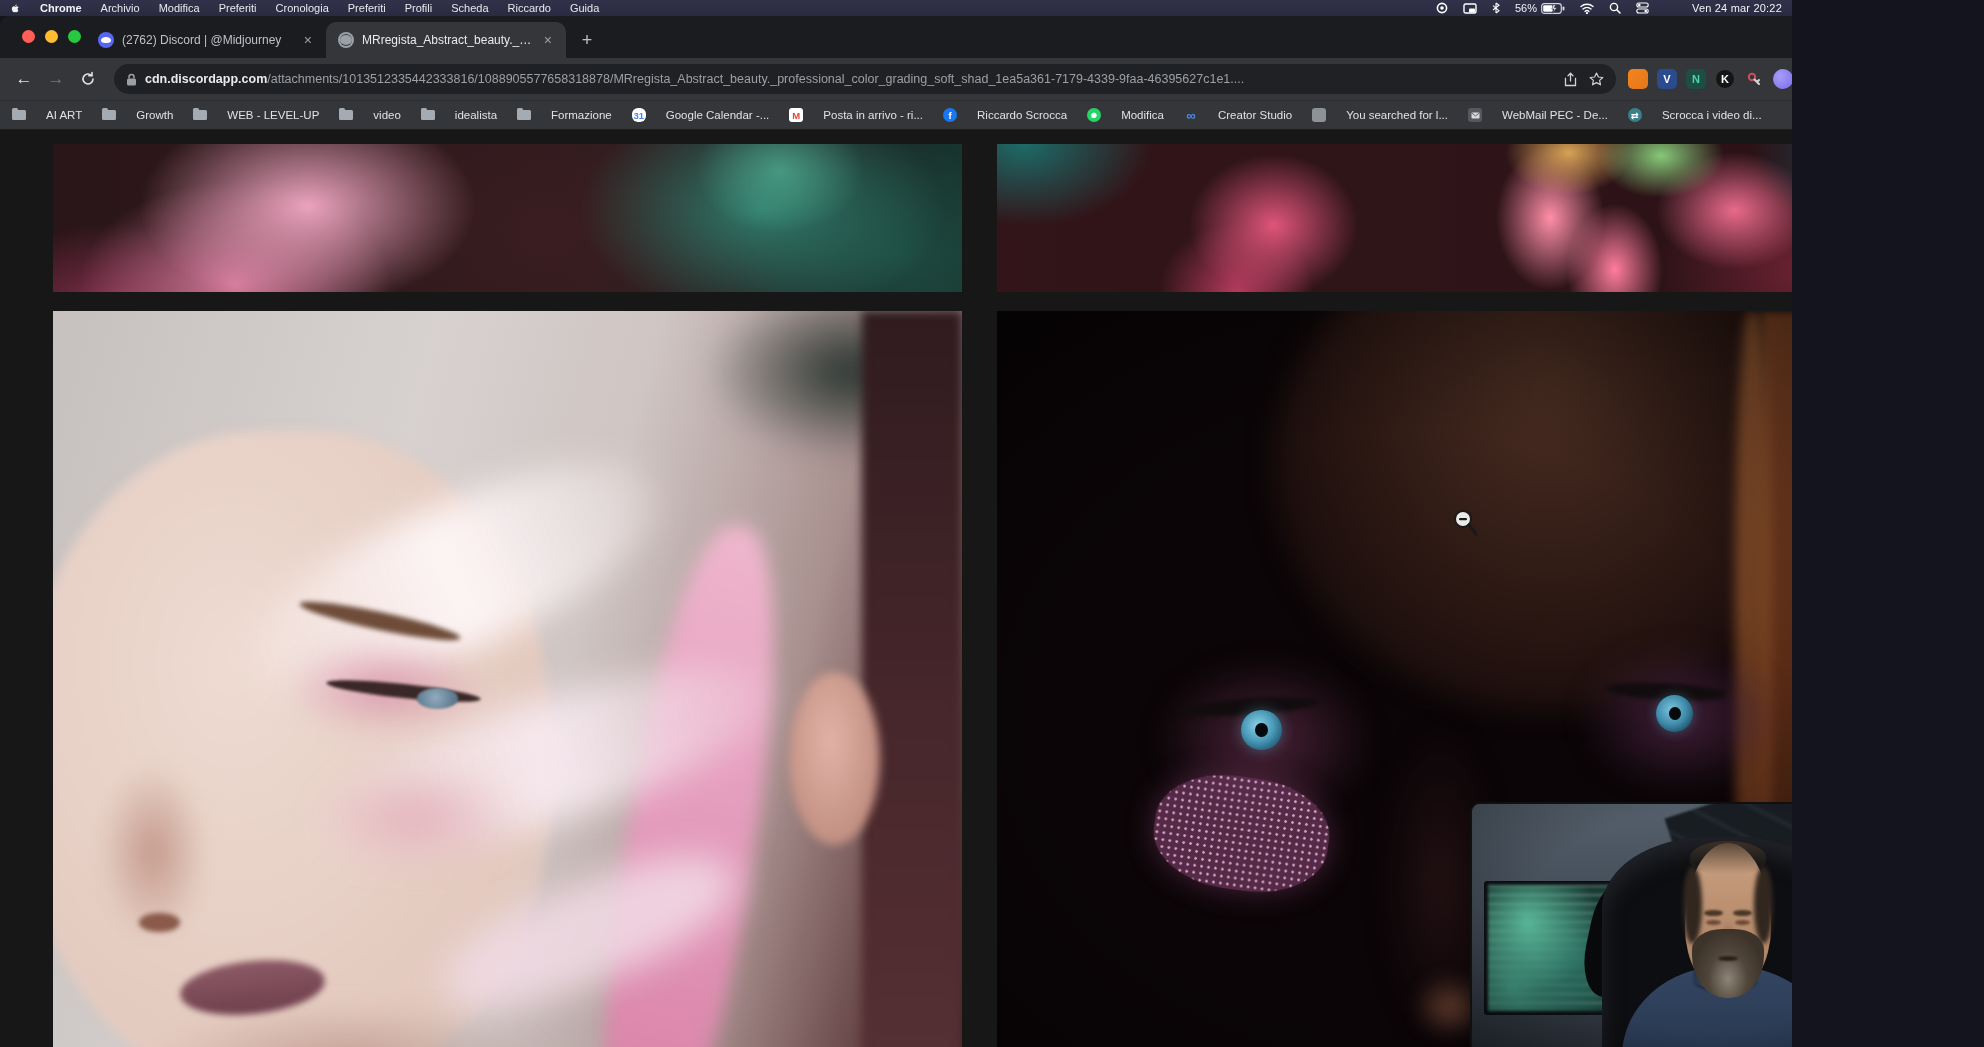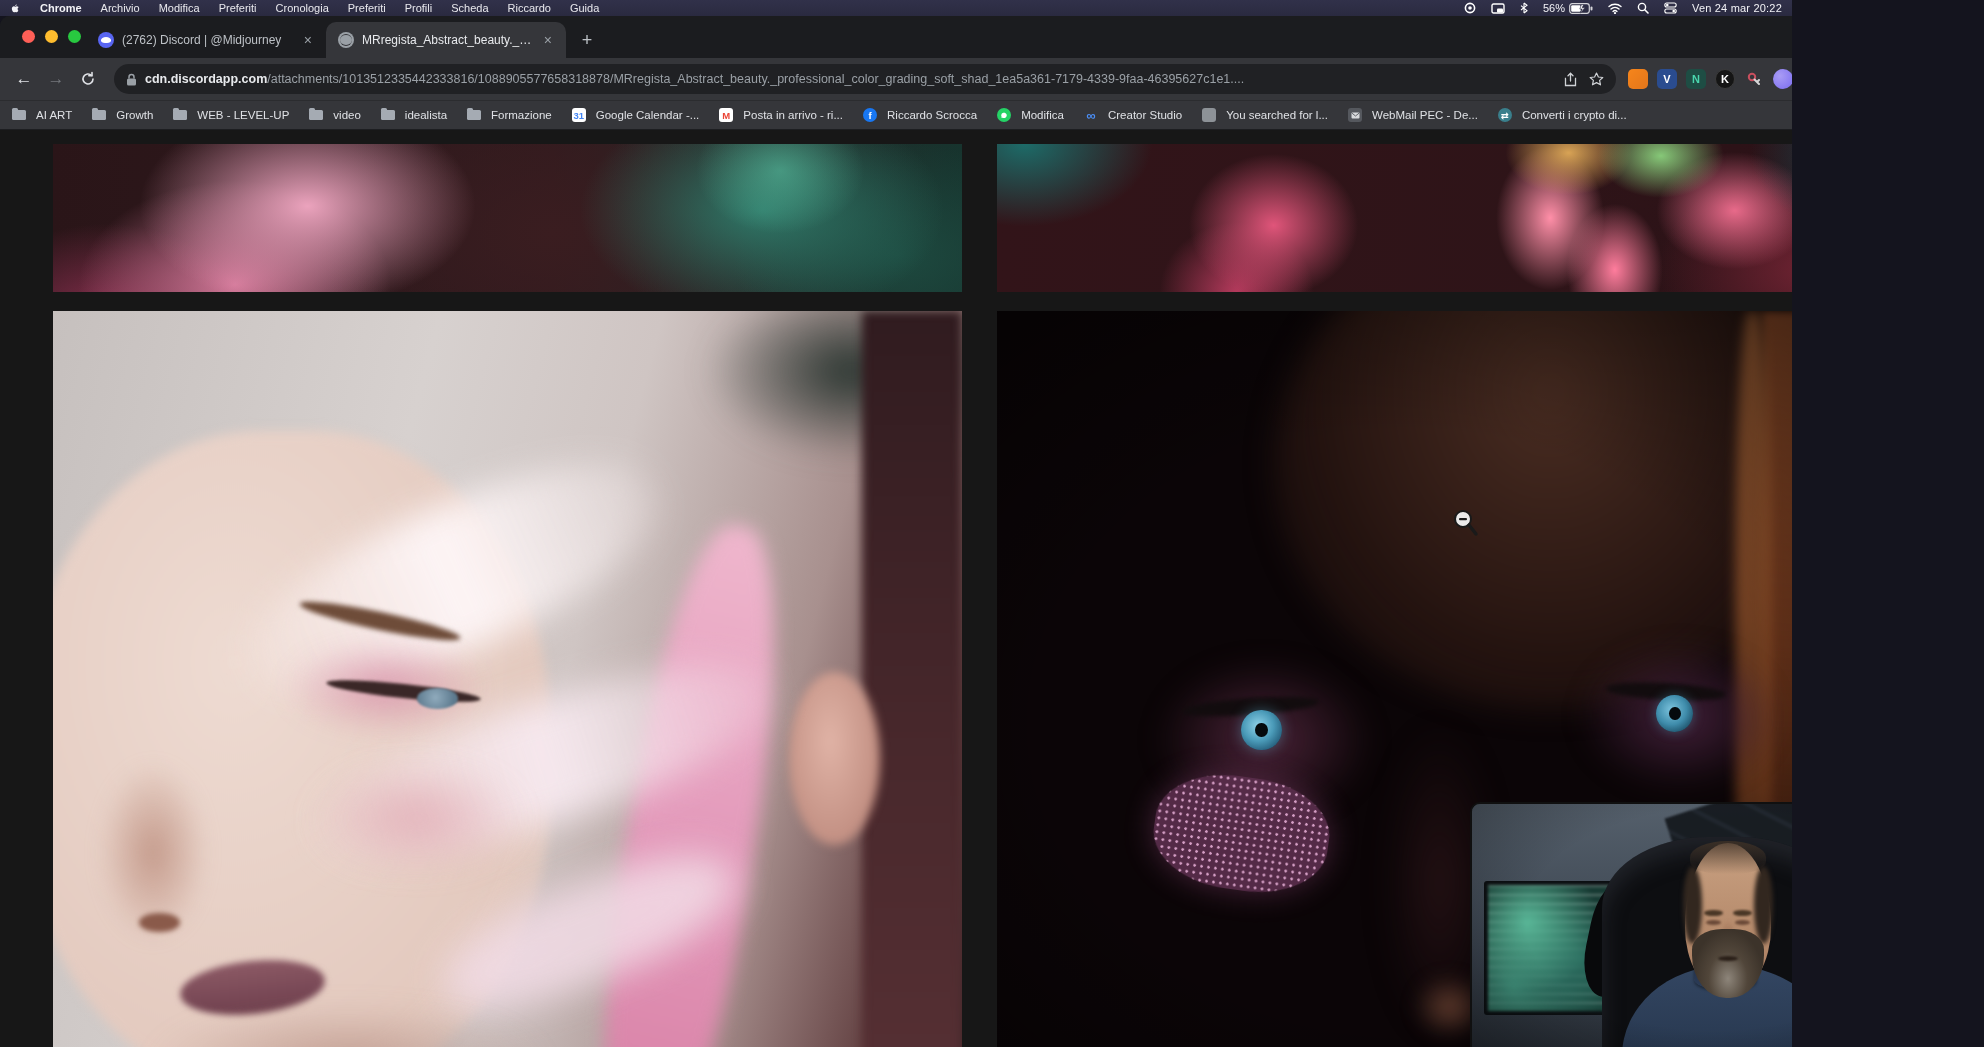--- a/index.html
+++ b/index.html
@@ -11,21 +11,21 @@
   #menubar { position:absolute; top:0; left:0; width:100%; height:16px;
     background:linear-gradient(180deg,#31314a,#2a2a40); display:flex; align-items:center;
     color:#f2f2f6; font-size:11px; padding:0 10px; z-index:50; }
   .mb-left { display:flex; align-items:center; gap:19px; }
   .mb-apple { width:11px; height:11px; display:inline-block; }
   .mb-app { font-weight:bold; }
   .mb-item { opacity:.95; }
   .mb-right { margin-left:auto; display:flex; align-items:center; gap:15px; }
   .mb-right svg { display:block; }
   .mb-batt-wrap { display:flex; align-items:center; gap:4px; }
-  .mb-clock { letter-spacing:.2px; }
+  .mb-clock { letter-spacing:.2px;margin-left:28px; }
 
   
   #window { position:absolute; top:16px; left:0; width:1984px; height:1031px;
     background:#1d1e21; border-radius:10px 10px 0 0; overflow:hidden; }
 
   
   #tabstrip { position:relative; height:42px; background:#1b1c1f; display:flex; align-items:flex-end; }
   #traffic { position:absolute; left:22px; top:14px; display:flex; gap:10px; }
   .tl { width:13px; height:13px; border-radius:50%; }
   .tl.red{ background:#ff5f57; } .tl.yellow{ background:#febc2e; } .tl.green{ background:#28c840; }
@@ -62,21 +62,21 @@
   .ext { width:20px; height:20px; border-radius:5px; position:relative; display:flex;
     align-items:center; justify-content:center; font-size:11px; font-weight:bold; color:#fff; }
   .ext .badge { position:absolute; right:-5px; bottom:-4px; background:#7c5cff; color:#fff;
     font-size:8px; font-weight:bold; padding:0 3px; border-radius:4px; line-height:9px; }
   .ext.round { border-radius:50%; }
   .kebab { color:#dfe1e5; font-size:15px; padding:0 4px; }
 
   
   #bookmarks { height:29px; background:#35363a; border-top:1px solid #2b2c2f;
     display:flex; align-items:center; padding:0 12px; gap:20px; font-size:11.5px; color:#dfe1e5; }
-  .bm { display:flex; align-items:center; gap:10px; white-space:nowrap; }
+  .bm { display:flex; align-items:center; gap:20px; white-space:nowrap; }
   .bm-folder-icon { width:14px; height:10px; background:#a5abb3; border-radius:1.5px; position:relative; flex:none; }
   .bm-folder-icon::before { content:""; position:absolute; top:-2.5px; left:0; width:6px; height:3px;
     background:#a5abb3; border-radius:1.5px 1.5px 0 0; }
   .bm-ico { width:14px; height:14px; border-radius:3px; flex:none; display:flex;
     align-items:center; justify-content:center; font-size:9.5px; font-weight:bold; color:#fff; }
   .bm-spacer { flex:1; }
   .bm-chevrons { color:#c4c7cc; font-size:13px; }
   .bm-divider { width:1px; height:16px; background:#55575b; }
 
   
@@ -454,21 +454,21 @@
         </span>
       <span class="bm">
           <span class="bm-folder-icon"></span>
           <span>idealista</span>
         </span>
       <span class="bm">
           <span class="bm-folder-icon"></span>
           <span>Formazione</span>
         </span>
       <span class="bm">
-          <span class="bm-ico" style="background:#fff;color:#4285f4;">31</span>
+          <span class="bm-ico" style="background:#fff;color:#4285f4;border-radius:6px;">31</span>
           <span>Google Calendar -...</span>
         </span>
       <span class="bm">
           <span class="bm-ico" style="background:#fff;color:#ea4335;">M</span>
           <span>Posta in arrivo - ri...</span>
         </span>
       <span class="bm">
           <span class="bm-ico" style="background:#1877f2;border-radius:50%;">f</span>
           <span>Riccardo Scrocca</span>
         </span>
@@ -492,21 +492,21 @@
           <span class="bm-ico" style="background:#55585e;">
         <svg width="9" height="7" viewBox="0 0 9 7">
               <rect x="0.5" y="0.5" width="8" height="6" rx="1" fill="#d8dadd"></rect>
               <path d="M1 1.2 L4.5 4 L8 1.2" fill="none" stroke="#55585e" stroke-width=".9"></path>
             </svg>
       </span>
           <span>WebMail PEC - De...</span>
         </span>
       <span class="bm">
           <span class="bm-ico" style="background:#3a7f8c;border-radius:50%;">⇄</span>
-          <span>Converti i crypto di...</span>
+          <span>Scrocca i video di...</span>
         </span>
       <span class="bm-spacer"></span>
       <span class="bm bm-chevrons">»</span>
       <span class="bm-divider"></span>
       <span class="bm">
           <span class="bm-folder-icon"></span>
           <span>Altri Preferiti</span>
         </span>
     </div>
 

